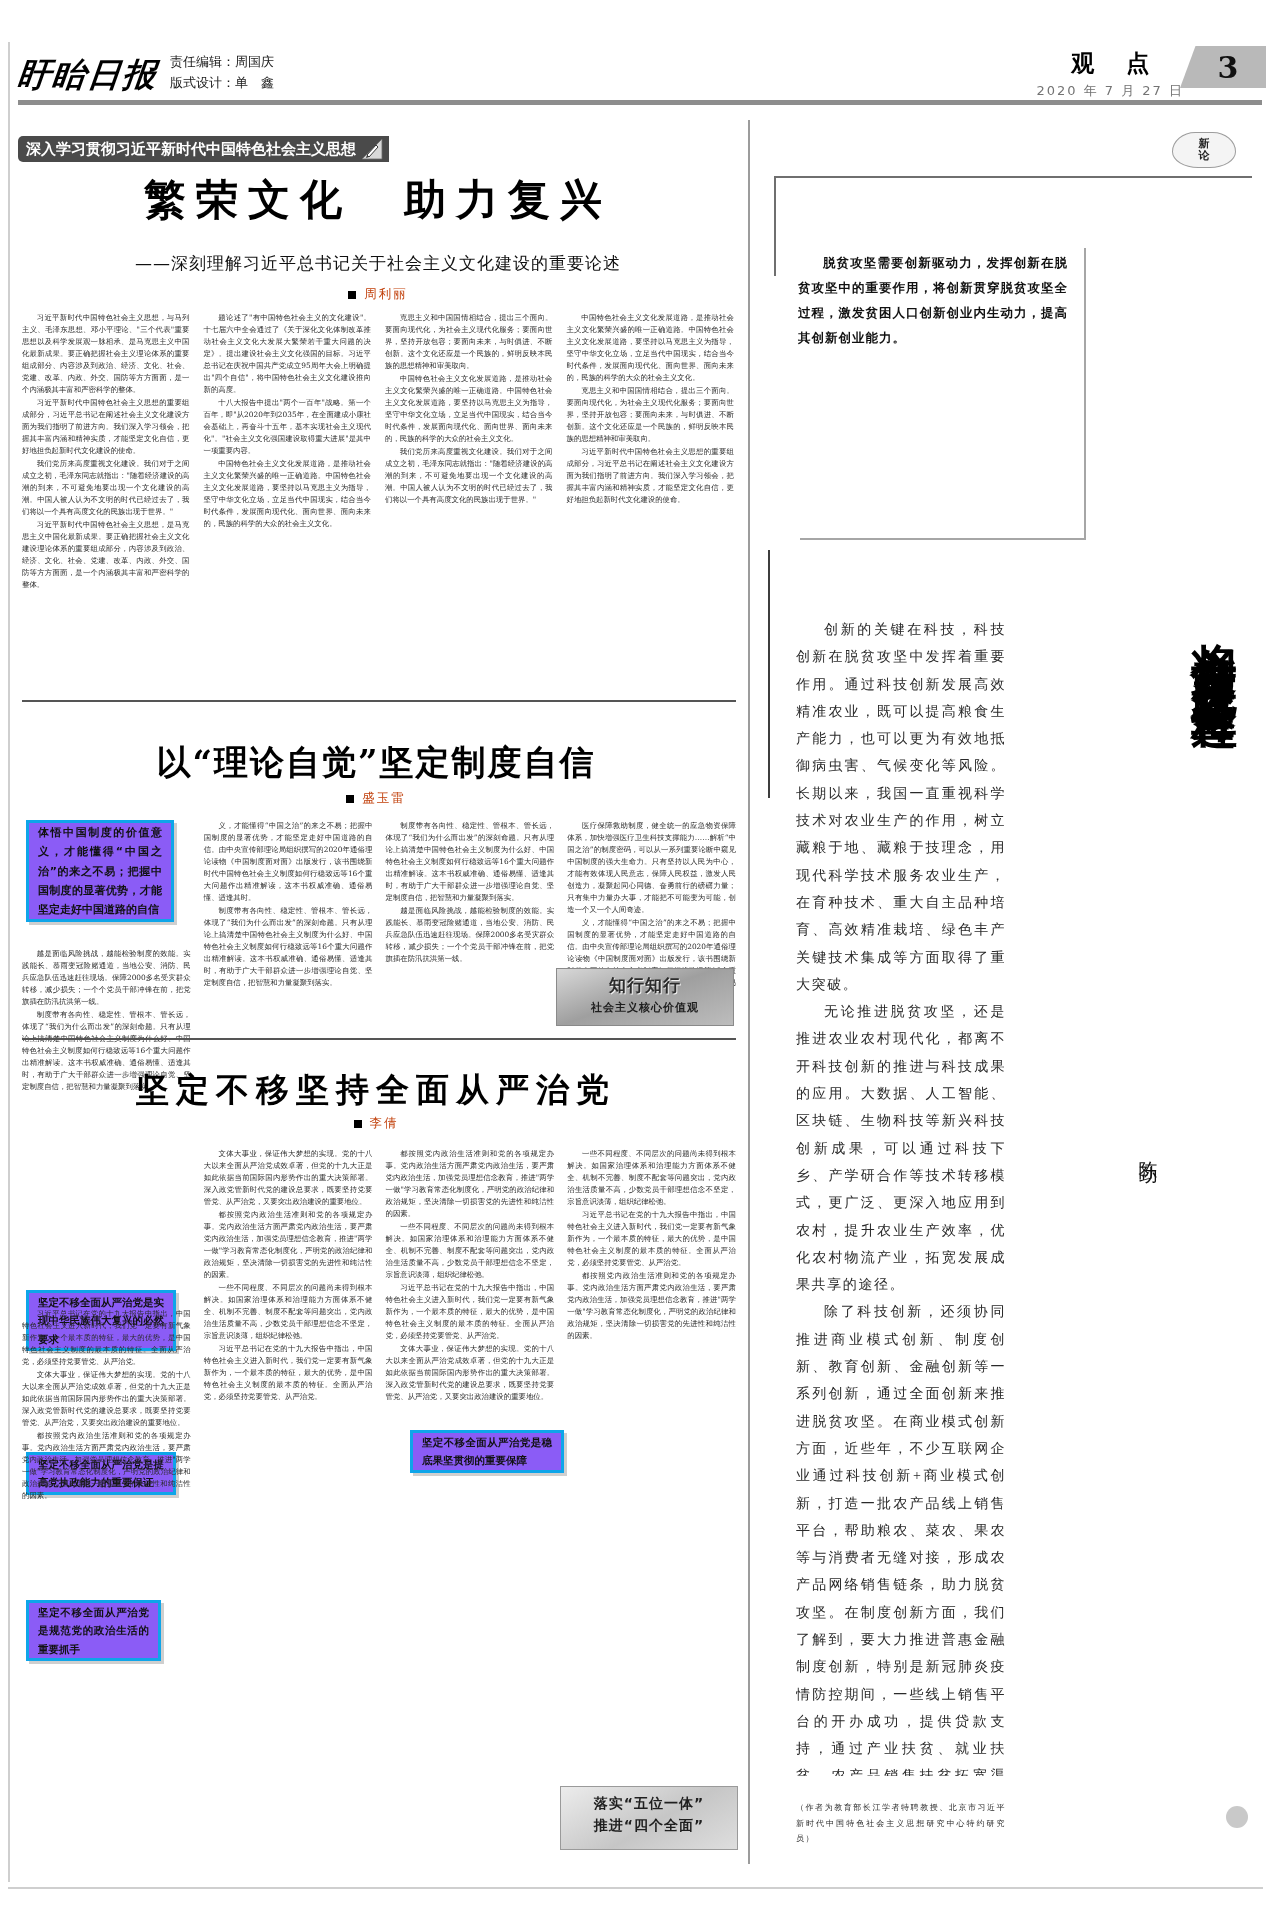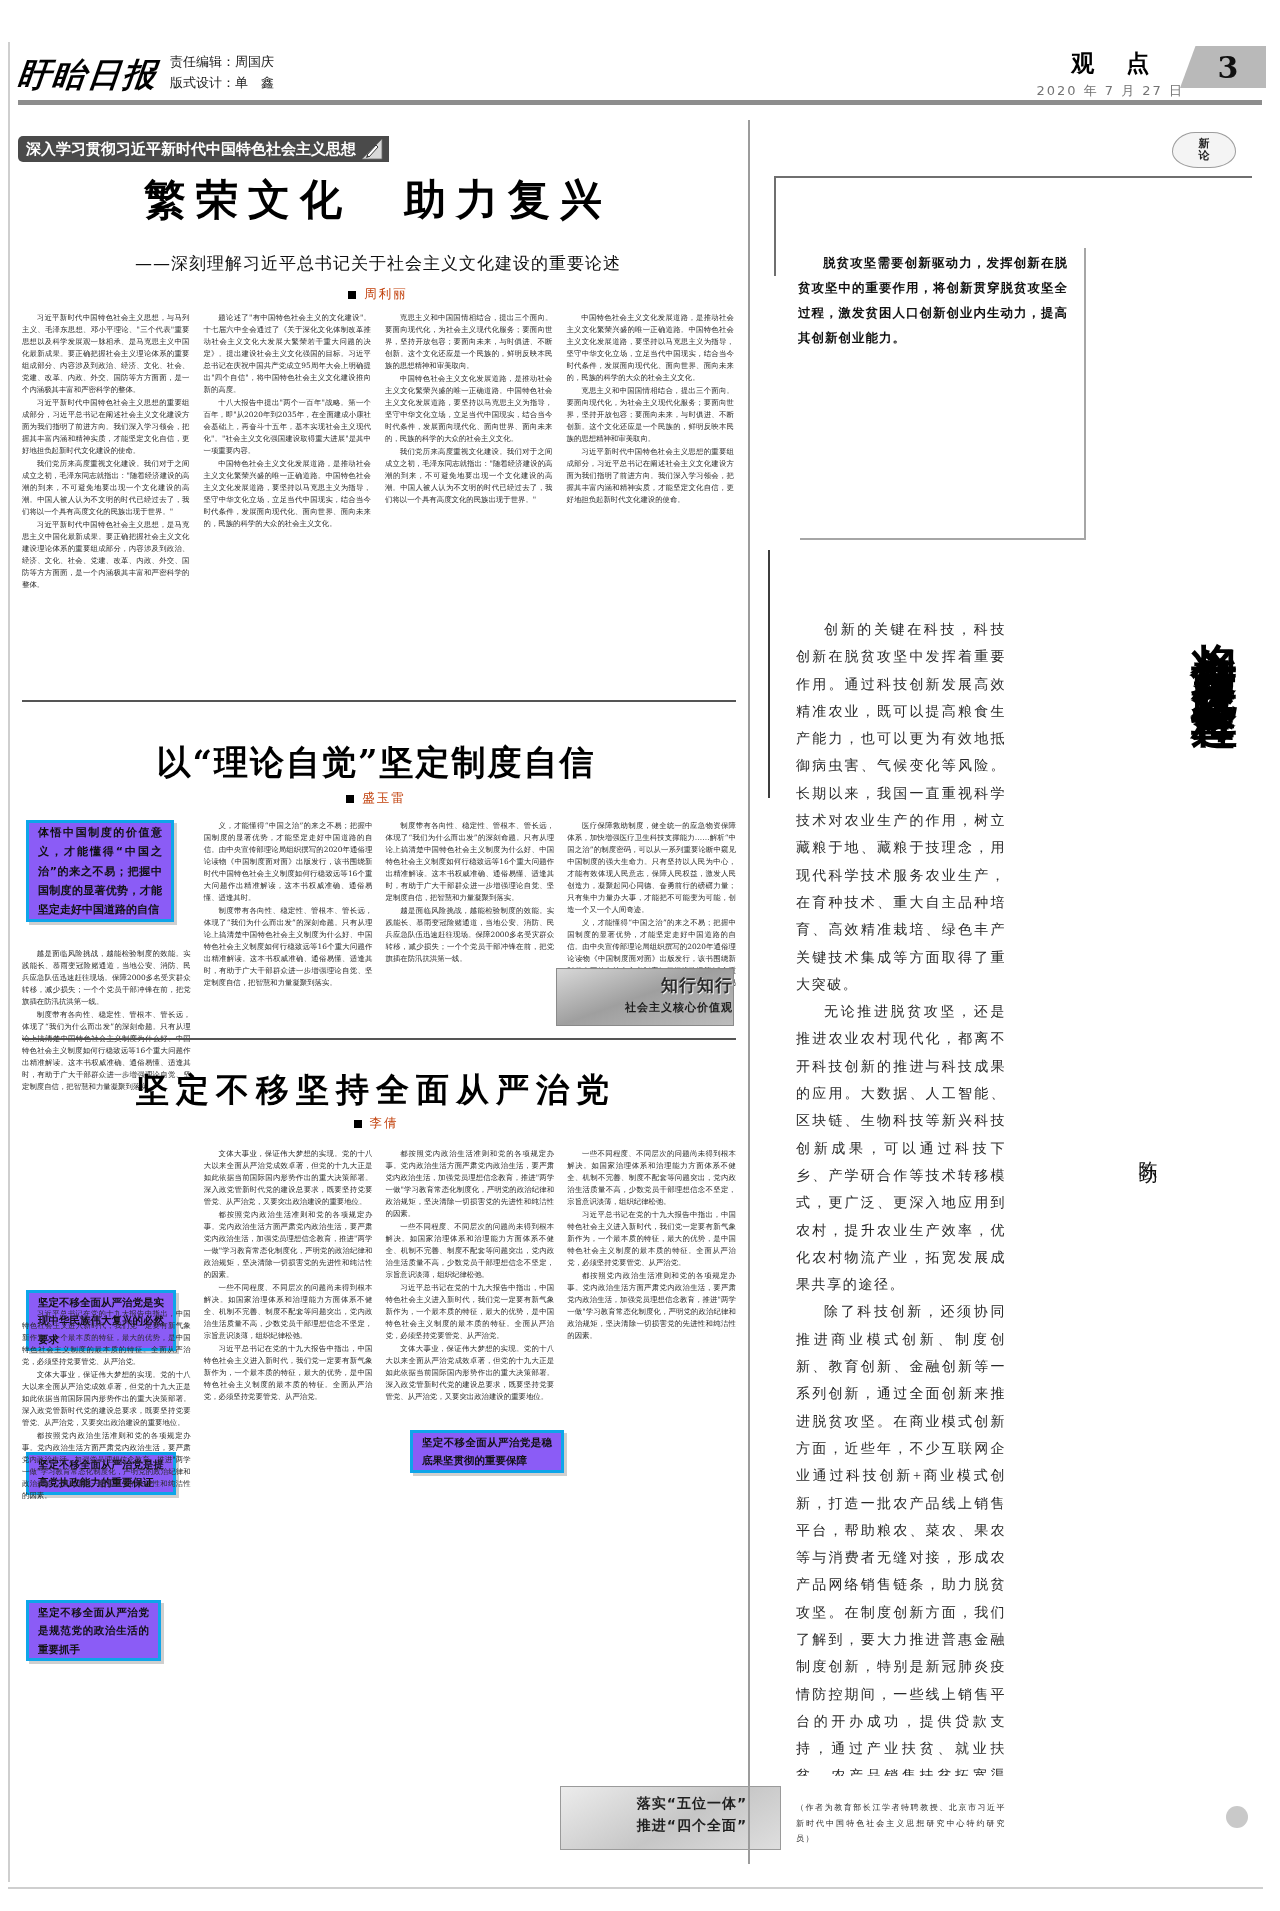--- a/index.html
+++ b/index.html
@@ -244,37 +244,36 @@
     position: absolute;
     left: 556px; top: 968px;
     width: 176px; height: 56px;
     background: linear-gradient(160deg,#d8d8d8 0%, #9f9f9f 48%, #bdbdbd 100%);
     border: 1px solid #8a8a8a;
     overflow: hidden;
   }
   .stamp .s-top {
     font-family: "DejaVu Sans", "Liberation Sans", sans-serif;
     font-weight: bold; font-size: 17px; color: #2b2b2b;
-    text-align: right; margin-top: 5px; letter-spacing: 1px;
+    text-align: center; margin-top: 5px; letter-spacing: 1px;
     text-shadow: 1px 1px 0 #f0f0f0;
   }
   .stamp .s-bot {
     font-family: "DejaVu Sans", "Liberation Sans", sans-serif;
     font-weight: bold; font-size: 11px; color: #1d1d1d;
-    text-align: right; margin-top: 3px; letter-spacing: 1px;
+    text-align: center; margin-top: 3px; letter-spacing: 1px;
   }
 
   .stamp2 {
     position: absolute;
     left: 560px; top: 1786px;
     width: 176px; height: 62px;
     background: linear-gradient(150deg,#ececec 0%, #c6c6c6 55%, #dedede 100%);
     border: 1px solid #9a9a9a;
     overflow: hidden;
-    padding-left: 43px;
   }
   .stamp2 .s-l1 {
     font-family: "DejaVu Sans", "Liberation Sans", sans-serif;
     font-weight: bold; font-size: 14px; color: #1f1f1f;
     text-align: center; margin-top: 8px; letter-spacing: 1px;
   }
   .stamp2 .s-l2 {
     font-family: "DejaVu Sans", "Liberation Sans", sans-serif;
     font-weight: bold; font-size: 14px; color: #1f1f1f;
     text-align: center; margin-top: 4px; letter-spacing: 1px;

